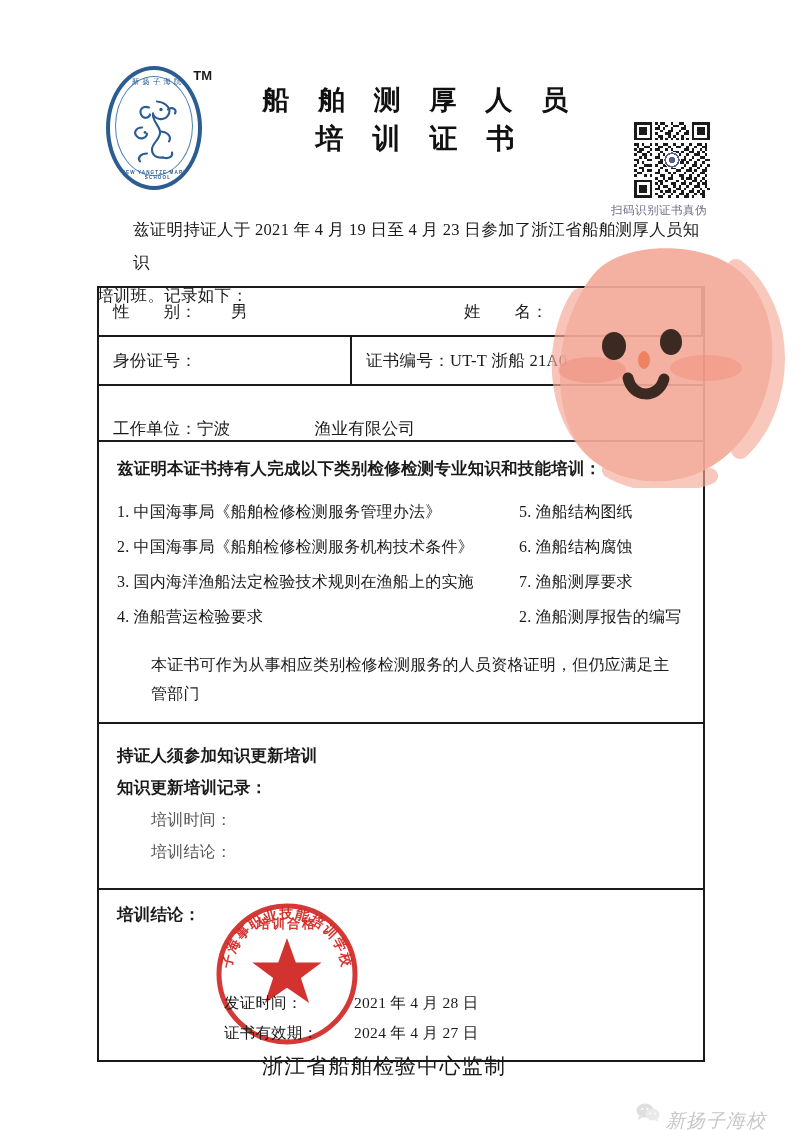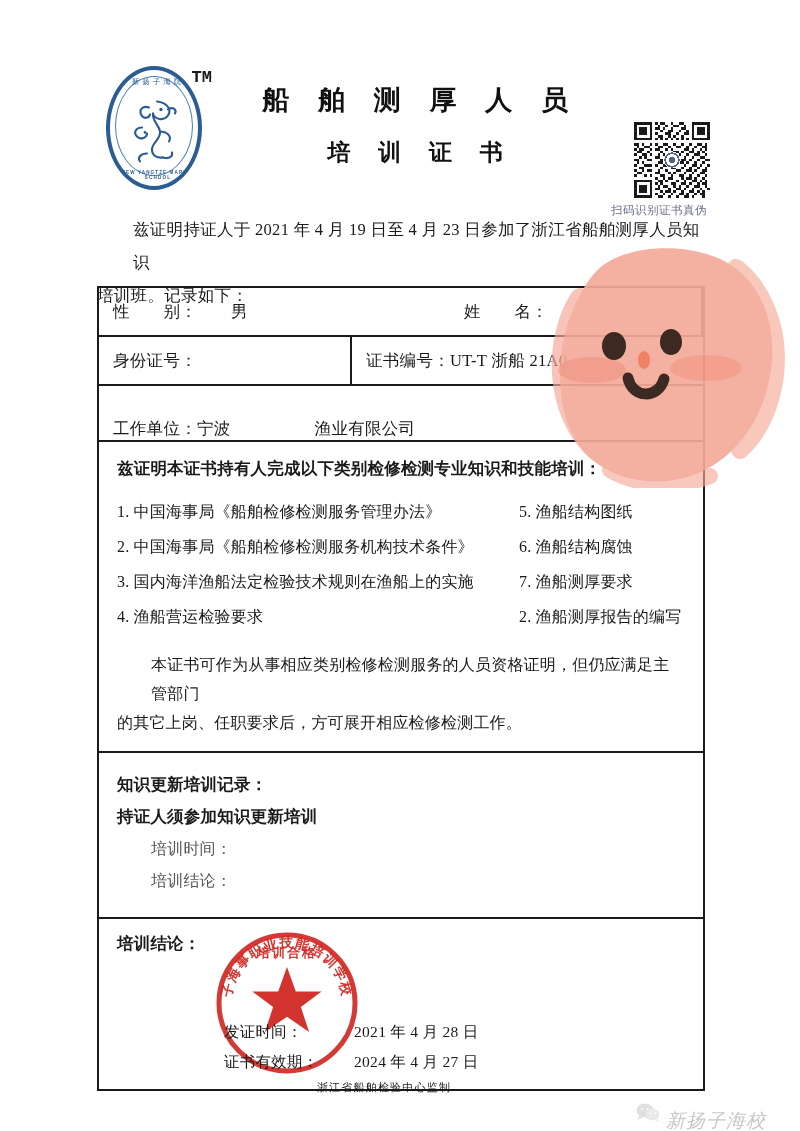--- a/index.html
+++ b/index.html
@@ -48,36 +48,36 @@
   .logo-arc-top, .logo-arc-bottom {
     position: absolute; left: 0; width: 96px;
     text-align: center;
     font-family: "Liberation Sans", sans-serif;
     color: #2b5d92;
   }
   .logo-arc-top { top: 7px; font-size: 7.5px; letter-spacing: 3px; }
   .logo-arc-bottom { bottom: 6px; font-size: 4.6px; letter-spacing: 1.1px; font-weight: bold; }
   .logo-tm {
     position: absolute; right: 0px; top: 6px;
-    font-size: 17px; font-family: Liberation Mono, monospace;
+    font-size: 13px; font-family: Liberation Sans, sans-serif;
     color: #1a1a1a; font-weight: bold;
   }
 
   
   .title-block {
     position: absolute; left: 250px; top: 82px; width: 330px;
     text-align: center;
   }
   .title-line1, .title-line2 {
     font-family: "Liberation Serif", "DejaVu Serif", serif;
     font-weight: bold;
     color: #111;
   }
   .title-line1 { font-size: 27px; letter-spacing: 11px; margin-left: 11px; }
-  .title-line2 { font-size: 23px; letter-spacing: 11px; margin-left: 11px; margin-top: 19px; }
+  .title-line2 { font-size: 28px; letter-spacing: 11px; margin-left: 11px; margin-top: 2px; }
 
   
   .qr-wrap {
     position: absolute; left: 634px; top: 122px;
     width: 76px; text-align: center;
   }
   .qr-code {
     width: 76px; height: 76px;
     display: block;
   }
@@ -197,24 +197,24 @@
   
   .seal {
     position: absolute;
     left: 112px; top: 8px;
     width: 152px; height: 152px;
     pointer-events: none;
   }
 
   
   .footer-note {
-    position: absolute; left: 0; top: 1080px; width: 800px;
+    position: absolute; left: 0; top: 1052px; width: 800px;
     text-align: center;
     padding-right: 32px;
-    font-size: 11px;
+    font-size: 21px;
     letter-spacing: 1.2px;
   }
   .watermark {
     position: absolute; right: 34px; top: 1090px;
     display: flex; align-items: center; gap: 6px;
     opacity: 0.48;
   }
   .wm-text {
     font-size: 19px;
     font-style: italic;
@@ -548,29 +548,28 @@
         </div>
         <div class="skills-col-b">
           <div class="skill-item">5. 渔船结构图纸</div>
           <div class="skill-item">6. 渔船结构腐蚀</div>
           <div class="skill-item">7. 渔船测厚要求</div>
           <div class="skill-item">2. 渔船测厚报告的编写</div>
         </div>
       </div>
       <div class="skills-note">
         <div class="indent">本证书可作为从事相应类别检修检测服务的人员资格证明，但仍应满足主管部门</div>
-        <div>的其它上岗、任职要求后，方可展开相应检修检测工作。</div>
       </div>
     </div>
   </div>
 
   <div class="row">
     <div class="update-block" style="width:100%">
+      <div class="update-line">持证人须参加知识更新培训</div>
       <div class="update-line">知识更新培训记录：</div>
-      <div class="update-line">持证人须参加知识更新培训</div>
       <div class="update-sub">培训时间：</div>
       <div class="update-sub">培训结论：</div>
     </div>
   </div>
 
   <div class="row">
     <div class="conc-block" style="width:100%">
       <div class="conc-label">培训结论：</div>
 
       <svg class="seal" viewBox="0 0 152 152">

